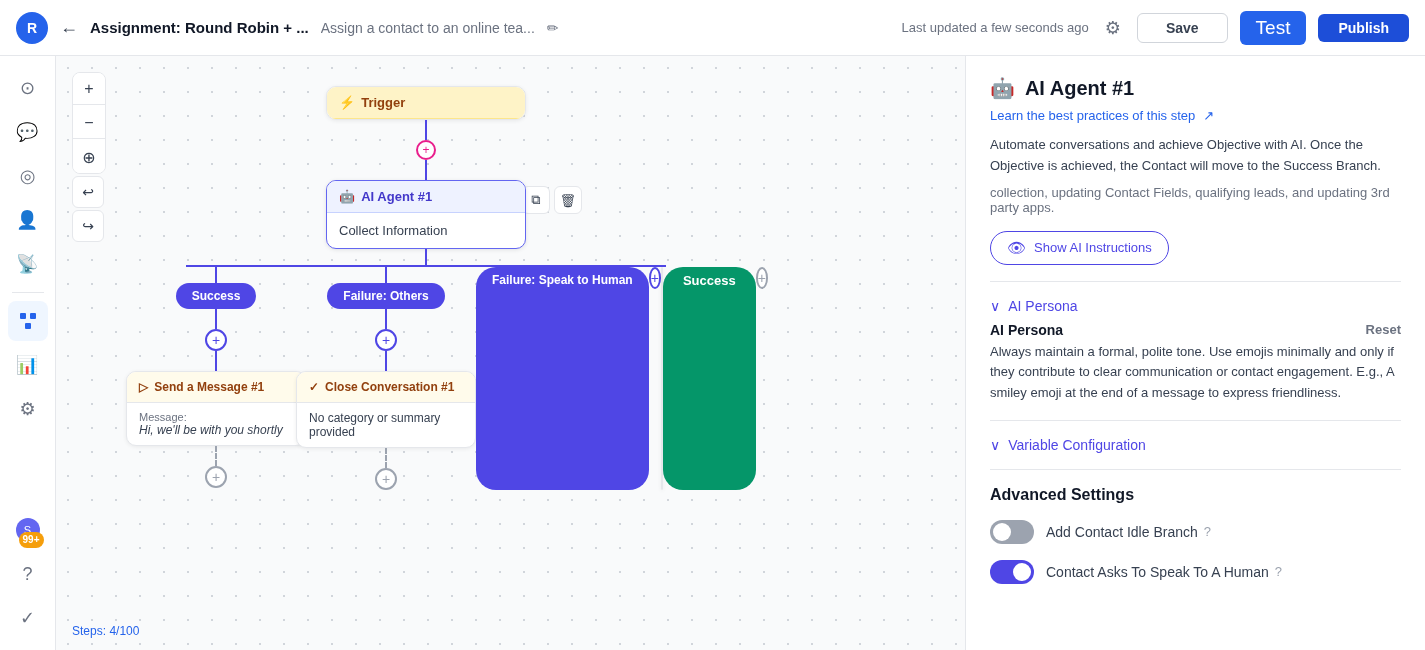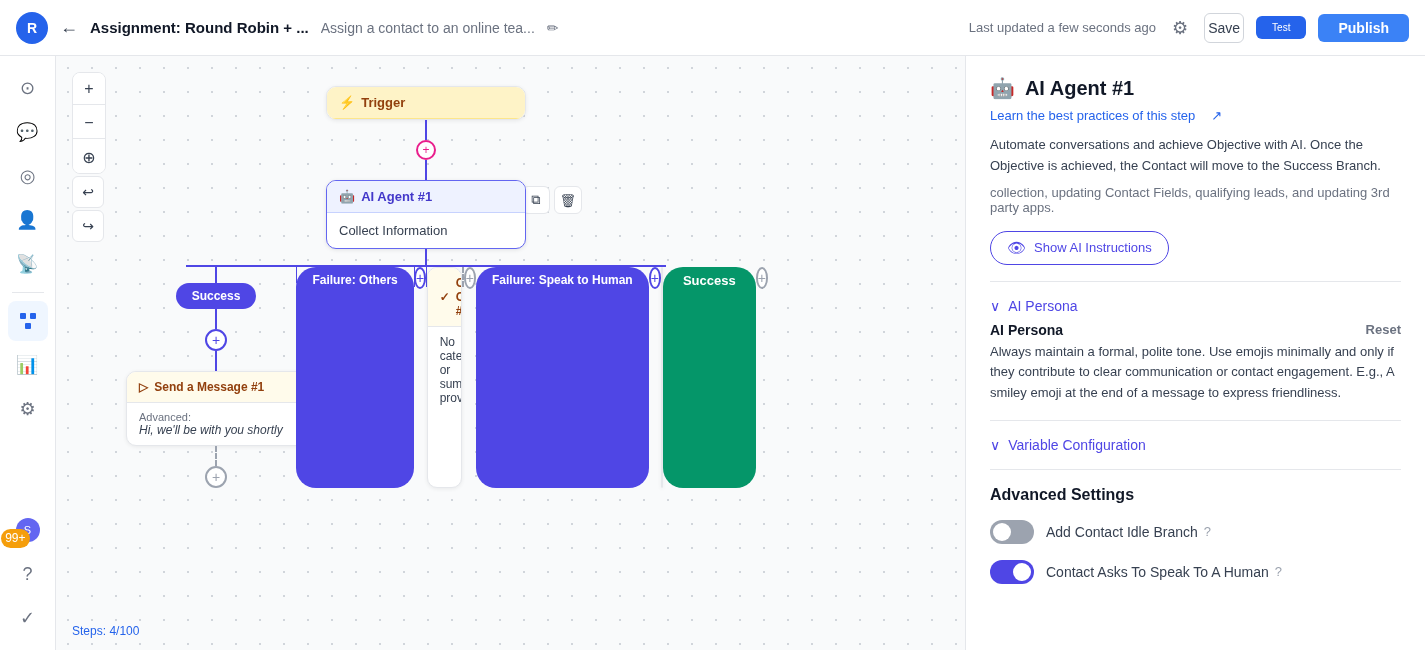--- a/index.html
+++ b/index.html
@@ -10,43 +10,43 @@
       display: flex; align-items: center; background: #fff; border-bottom: 1px solid #e5e7eb;
       padding: 0 16px; height: 56px; gap: 12px; flex-shrink: 0; z-index: 10;
     }
     .header-back { background: none; border: none; cursor: pointer; font-size: 18px; color: #374151; }
     .header-title { font-weight: 600; font-size: 15px; color: #111827; white-space: nowrap; }
     .header-desc { color: #6b7280; font-size: 14px; white-space: nowrap; overflow: hidden; text-overflow: ellipsis; max-width: 300px; }
     .header-edit { background: none; border: none; cursor: pointer; font-size: 14px; color: #6b7280; }
     .header-spacer { flex: 1; }
     .header-updated { font-size: 13px; color: #6b7280; white-space: nowrap; }
     .header-gear { background: none; border: none; cursor: pointer; font-size: 18px; color: #6b7280; padding: 4px; }
-    .header-save { border: 1px solid #d1d5db; background: #fff; color: #374151; padding: 6px 3px; border-radius: 6px; cursor: pointer; font-size: 14px; font-weight: 400; }
-    .header-test { border: none; background: #2563eb; color: #fff; padding: 6px 16px; border-radius: 6px; cursor: pointer; font-size: 10px; font-weight: 500; }
-    .header-publish { border: none; background: #3b82f6; color: #fff; padding: 6px 20px; border-radius: 6px; cursor: pointer; font-size: 14px; font-weight: 600; }
+    .header-save { border: 1px solid #d1d5db; background: #fff; color: #374151; padding: 6px 28px; border-radius: 6px; cursor: pointer; font-size: 14px; font-weight: 700; }
+    .header-test { border: none; background: #2563eb; color: #fff; padding: 6px 16px; border-radius: 6px; cursor: pointer; font-size: 19px; font-weight: 500; }
+    .header-publish { border: none; background: #1d4ed8; color: #fff; padding: 6px 20px; border-radius: 6px; cursor: pointer; font-size: 14px; font-weight: 600; }
     .avatar-circle { width: 32px; height: 32px; border-radius: 50%; background: #2563eb; color: #fff; display: flex; align-items: center; justify-content: center; font-size: 14px; font-weight: 600; flex-shrink: 0; }
 
     
     .main { display: flex; flex: 1; overflow: hidden; }
 
     
     .sidebar-icons {
       width: 56px; background: #fff; border-right: 1px solid #e5e7eb;
       display: flex; flex-direction: column; align-items: center; padding: 12px 0; gap: 4px;
     }
     .sidebar-icon-btn {
       width: 40px; height: 40px; border-radius: 8px; border: none; background: none;
       cursor: pointer; display: flex; align-items: center; justify-content: center;
       color: #6b7280; font-size: 18px; position: relative;
     }
     .sidebar-icon-btn.active { background: #eff6ff; color: #2563eb; }
     .sidebar-divider { width: 32px; height: 1px; background: #e5e7eb; margin: 4px 0; }
     .notification-badge {
-      position: absolute; bottom: 2px; right: 18px; background: #f59e0b;
-      color: #fff; font-size: 12px; font-weight: 400; border-radius: 10px;
+      position: absolute; bottom: 2px; right: 4px; background: #f59e0b;
+      color: #fff; font-size: 10px; font-weight: 700; border-radius: 10px;
       padding: 1px 4px; line-height: 1.4;
     }
 
     
     .canvas {
       flex: 1; position: relative; overflow: hidden;
       background-color: #f9fafb;
       background-image: radial-gradient(circle, #d1d5db 1px, transparent 1px);
       background-size: 24px 24px;
     }
@@ -159,21 +159,21 @@
       border-radius: 20px; font-size: 13px; font-weight: 600; white-space: nowrap;
     }
 
     
     .right-panel {
       width: 460px; background: #fff; border-left: 1px solid #e5e7eb;
       overflow-y: auto; flex-shrink: 0;
     }
     .panel-inner { padding: 20px 24px; }
     .panel-title { font-size: 20px; font-weight: 700; color: #111827; display: flex; align-items: center; gap: 10px; margin-bottom: 8px; }
-    .panel-link { color: #2563eb; font-size: 13px; cursor: pointer; display: flex; align-items: center; gap: 16px; text-decoration: none; margin-bottom: 12px; }
+    .panel-link { color: #2563eb; font-size: 13px; cursor: pointer; display: flex; align-items: center; gap: 8px; text-decoration: none; margin-bottom: 12px; }
     .panel-desc { font-size: 13px; color: #374151; line-height: 1.6; margin-bottom: 8px; }
     .panel-desc-2 { font-size: 13px; color: #6b7280; margin-bottom: 16px; }
     .show-instructions-btn {
       display: flex; align-items: center; gap: 8px;
       border: 1.5px solid #4f46e5; border-radius: 20px;
       padding: 7px 16px; cursor: pointer; background: #fff;
       color: #4f46e5; font-size: 13px; font-weight: 500; margin-bottom: 8px;
     }
     .show-instructions-btn .eye-icon { font-size: 15px; }
     .panel-note { font-size: 12px; color: #6b7280; margin-bottom: 16px; }
@@ -309,29 +309,29 @@
             <div class="branch-pill branch-success">Success</div>
             <div style="width:2px;height:20px;background:#4f46e5;"></div>
             <div class="connector-plus">+</div>
             <div style="width:2px;height:20px;background:#4f46e5;"></div>
             <div class="action-node">
               <div class="action-header msg">
                 <span>▷</span>
                 <span>Send a Message #1</span>
               </div>
               <div class="action-body">
-                <div class="label">Advanced:</div>
+                <div class="label">Message:</div>
                 <div class="value">Hi, we'll be with you shortly</div>
               </div>
             </div>
             <div style="width:2px;height:20px;background:#9ca3af;border-style:dashed;border-width:0 0 0 2px;border-color:#9ca3af;background:none;border-left:2px dashed #9ca3af;"></div>
             <div class="connector-plus" style="border-color:#9ca3af;color:#9ca3af;">+</div>
           </div>
 
-          <div style="display:flex;flex-direction:row;width:180px;">
+          <div style="display:flex;flex-direction:column;align-items:center;width:180px;">
             <div style="width:2px;height:16px;background:#4f46e5;"></div>
             <div class="branch-pill branch-failure-others">Failure: Others</div>
             <div style="width:2px;height:20px;background:#4f46e5;"></div>
             <div class="connector-plus">+</div>
             <div style="width:2px;height:20px;background:#4f46e5;"></div>
             <div class="action-node">
               <div class="action-header close">
                 <span>✓</span>
                 <span>Close Conversation #1</span>
               </div>

